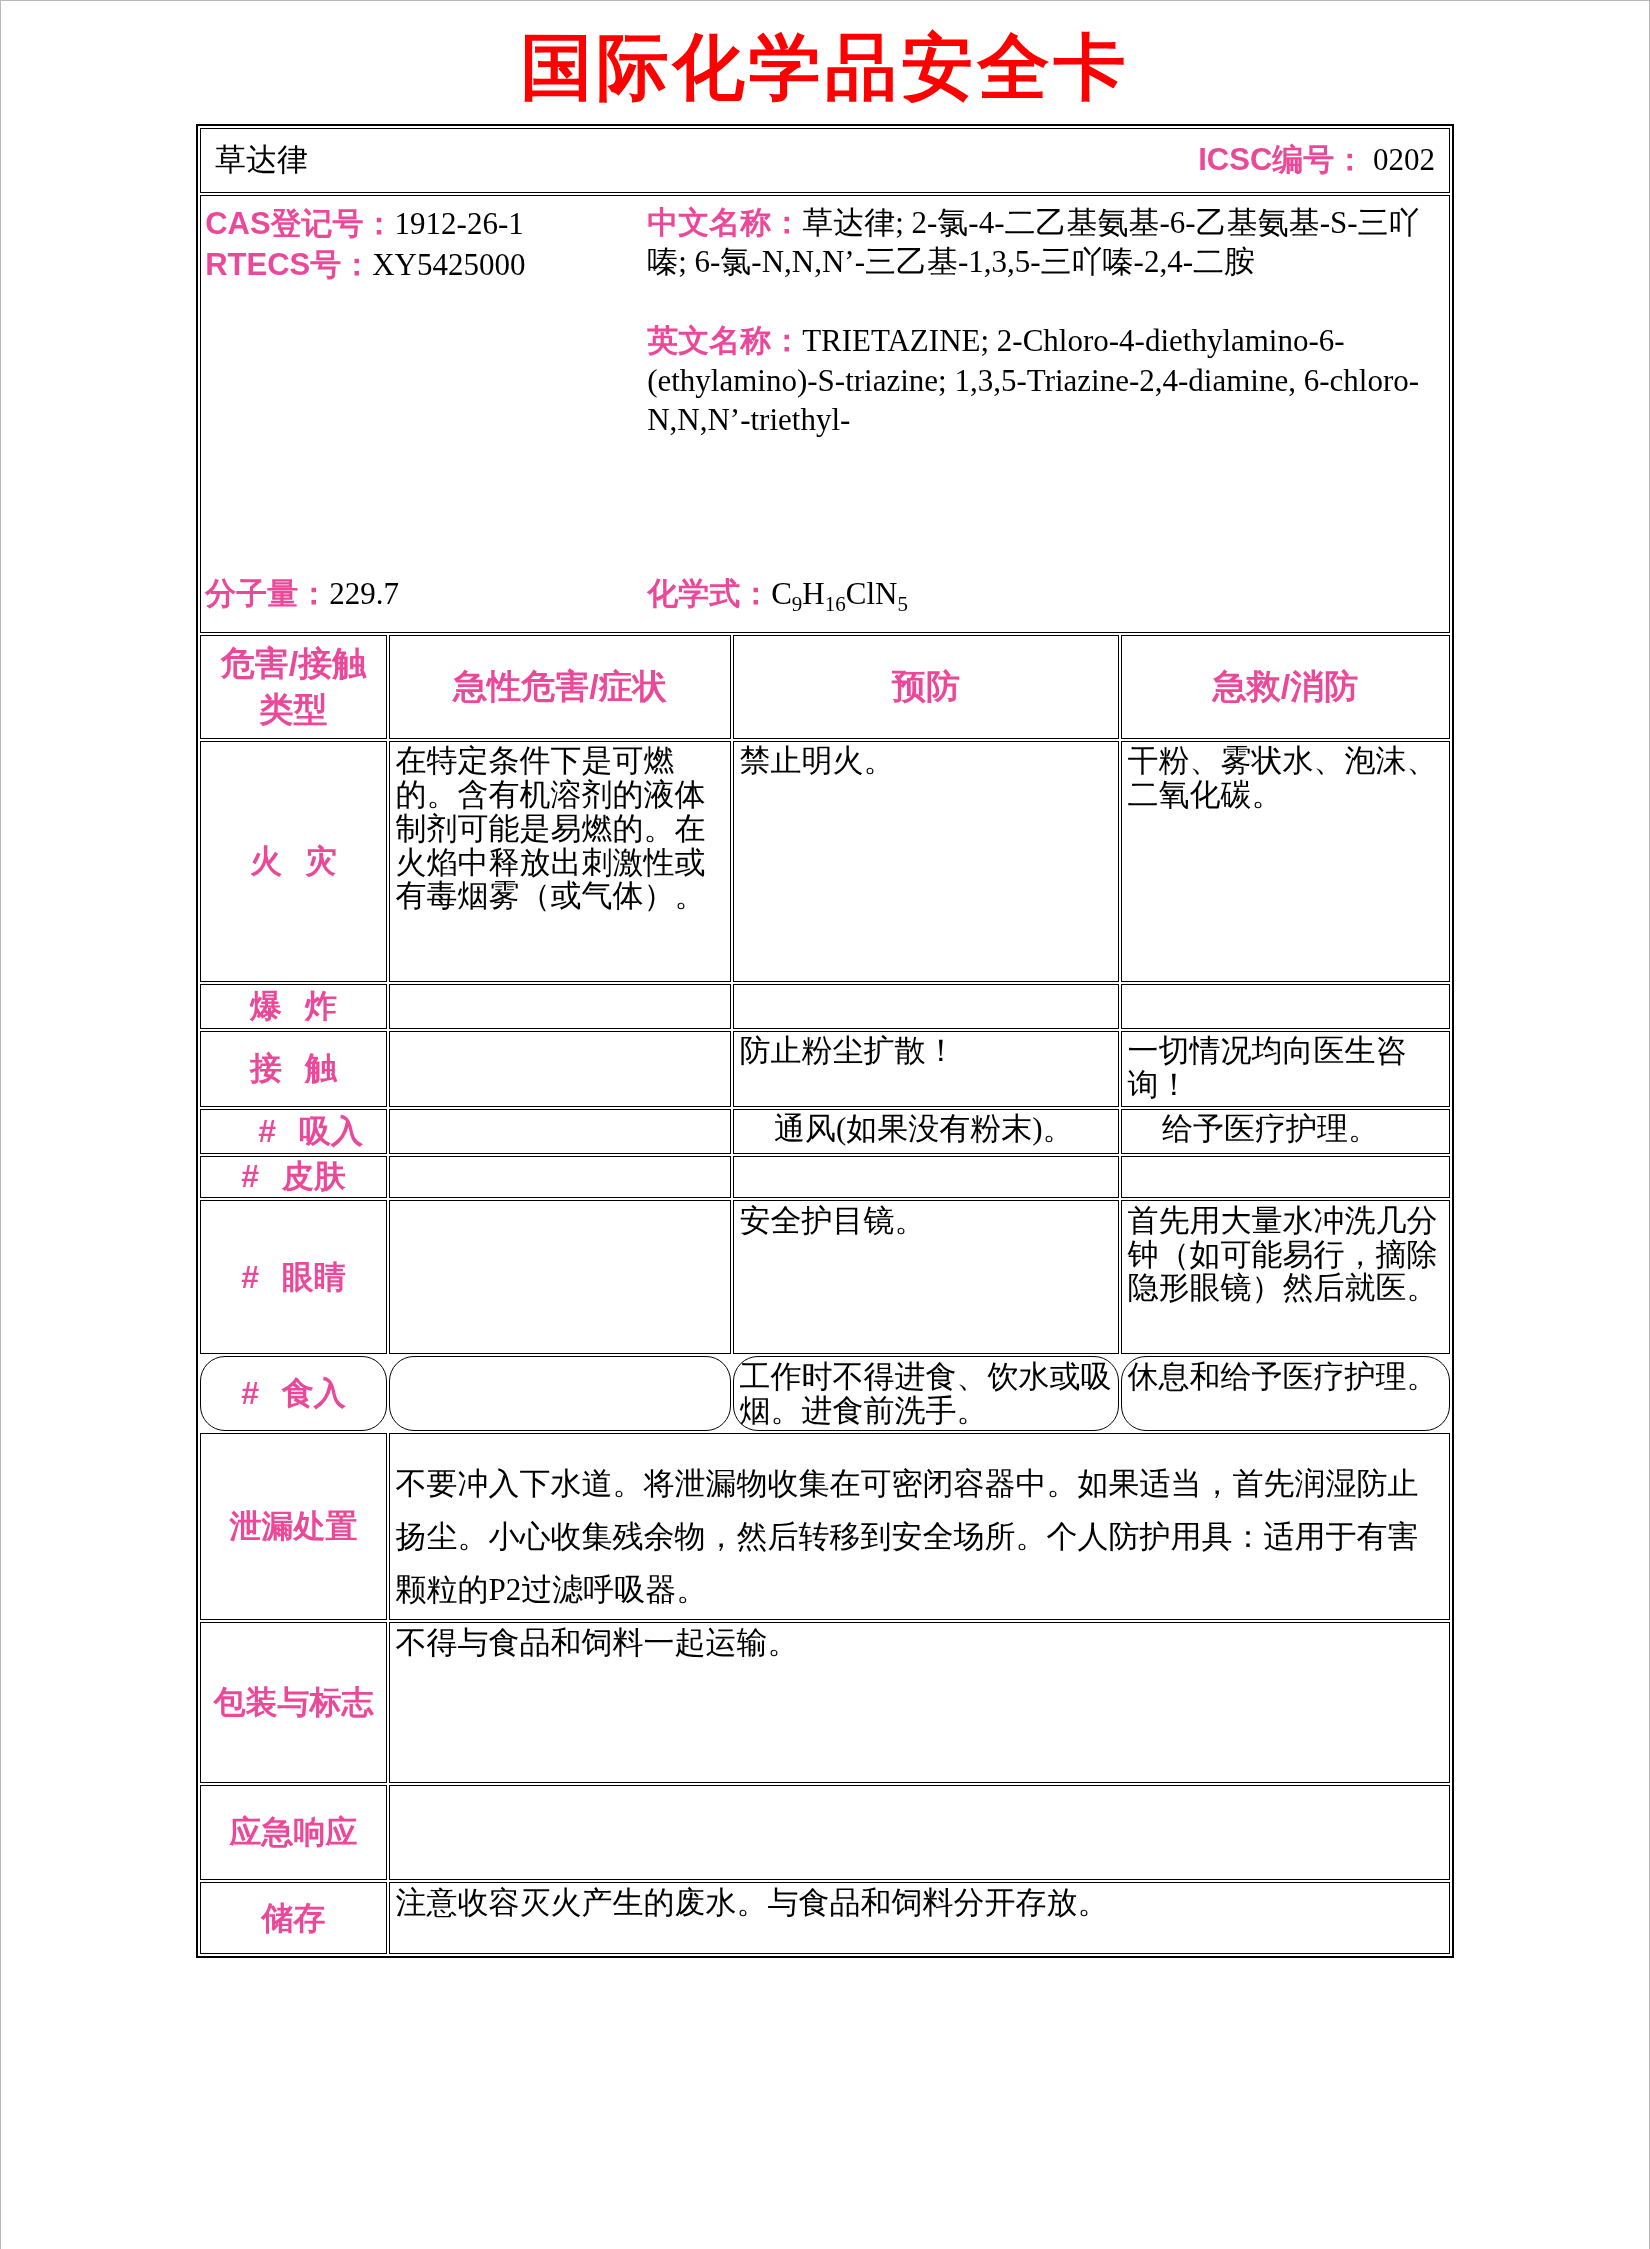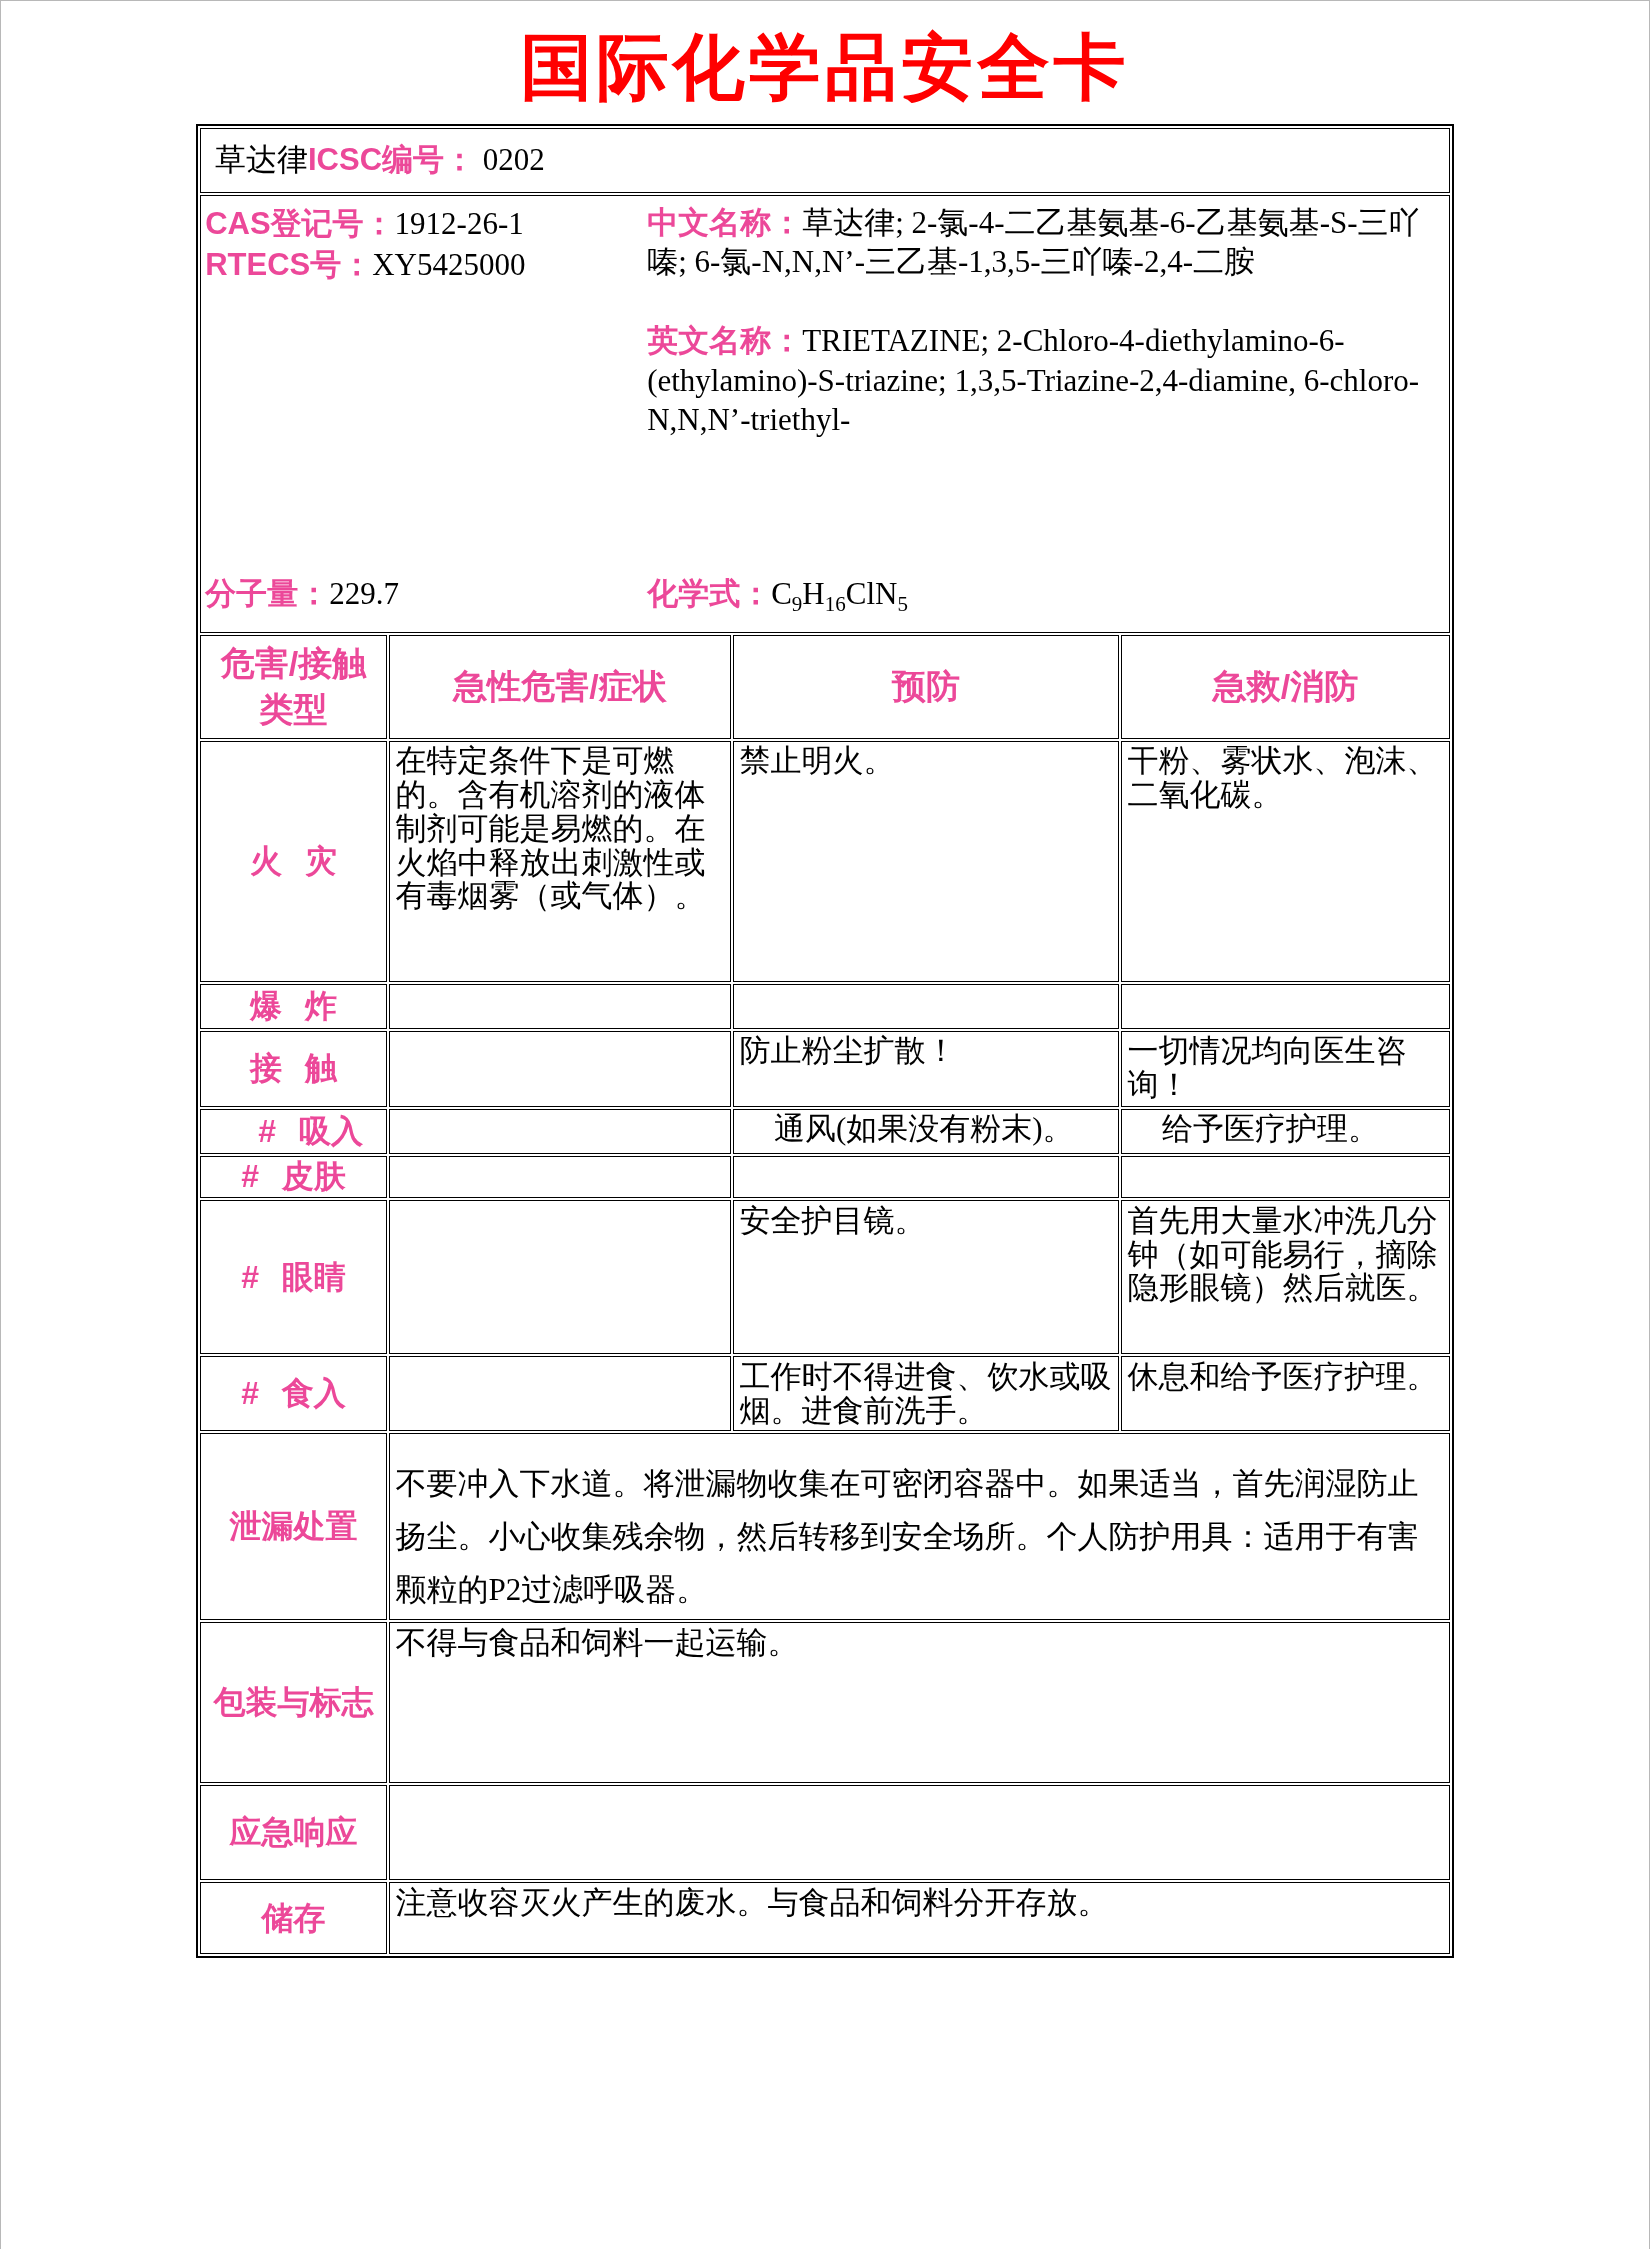--- a/index.html
+++ b/index.html
@@ -39,21 +39,21 @@
     line-height: 1.09;
   }
   
   .lbl {
     color: #ec4899;
     font-weight: bold;
     font-family: "Liberation Sans", "DejaVu Sans", sans-serif;
   }
   
   td.toprow { height: 65px; vertical-align: middle; }
-  .toprow-inner { display: flex; justify-content: flex-start; align-items: center; padding: 0 8.4px; }
+  .toprow-inner { display: flex; justify-content: space-between; align-items: center; padding: 0 8.4px; }
   .toprow-inner .icsc-num { color: #000; font-weight: normal; font-family: "Liberation Serif", serif; }
   
   td.identity { height: 438px; padding: 7px 4.2px 9.8px 4.2px; }
   .identity-grid {
     display: grid;
     grid-template-columns: 442px 1fr;
     grid-template-rows: 1fr auto;
     height: 100%;
   }
   .id-left { grid-column: 1; grid-row: 1; line-height: 1.35; }
@@ -77,21 +77,21 @@
     font-size: 32px;
     word-spacing: 14px;
   }
   
   tr.r-fire  td { height: 241px; }
   tr.r-expl  td { height: 45px;  }
   tr.r-cont  td { height: 76px; }
   tr.r-inh   td { height: 45px; padding-left: 40px;  }
   tr.r-skin  td { height: 36px; margin-left: 40px;  }
   tr.r-eye   td { height: 154px; }
-  tr.r-ing   td { height: 74px; }
+  tr.r-ing   td { height: 74px; border-radius: 25px; }
   tr.r-spill td { height: 157px; }
   tr.r-pack  td { height: 161px; }
   tr.r-emer  td { height: 95px; }
   tr.r-store td { height: 72px; }
   tr.r-spill td.section-content { line-height: 1.7; padding-top: 24px; }
 </style>
 </head>
 <body>
 
 <h1 class="page-title">国际化学品安全卡</h1>

